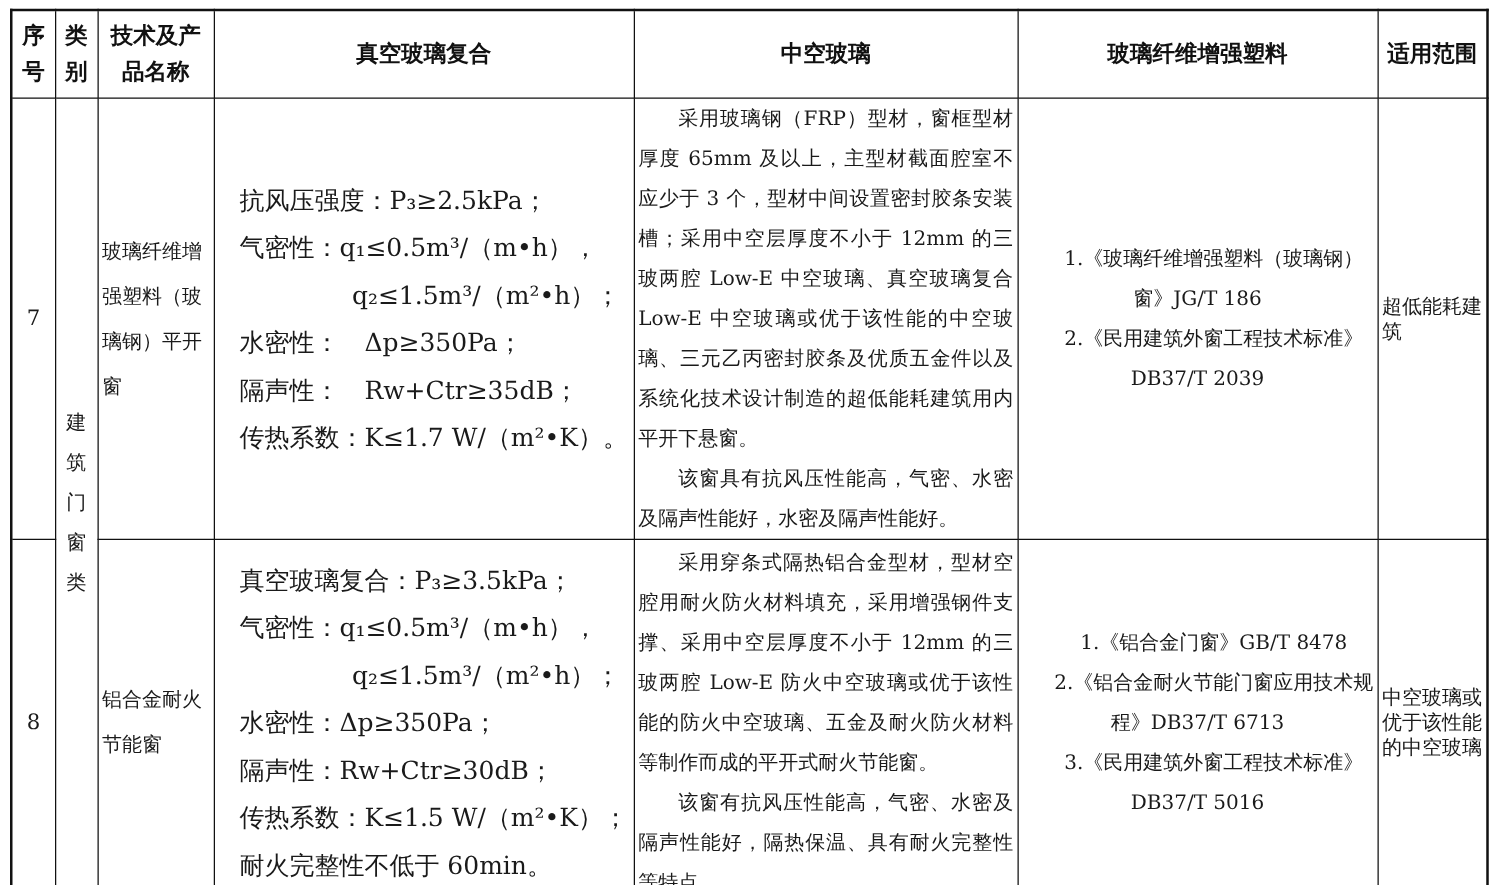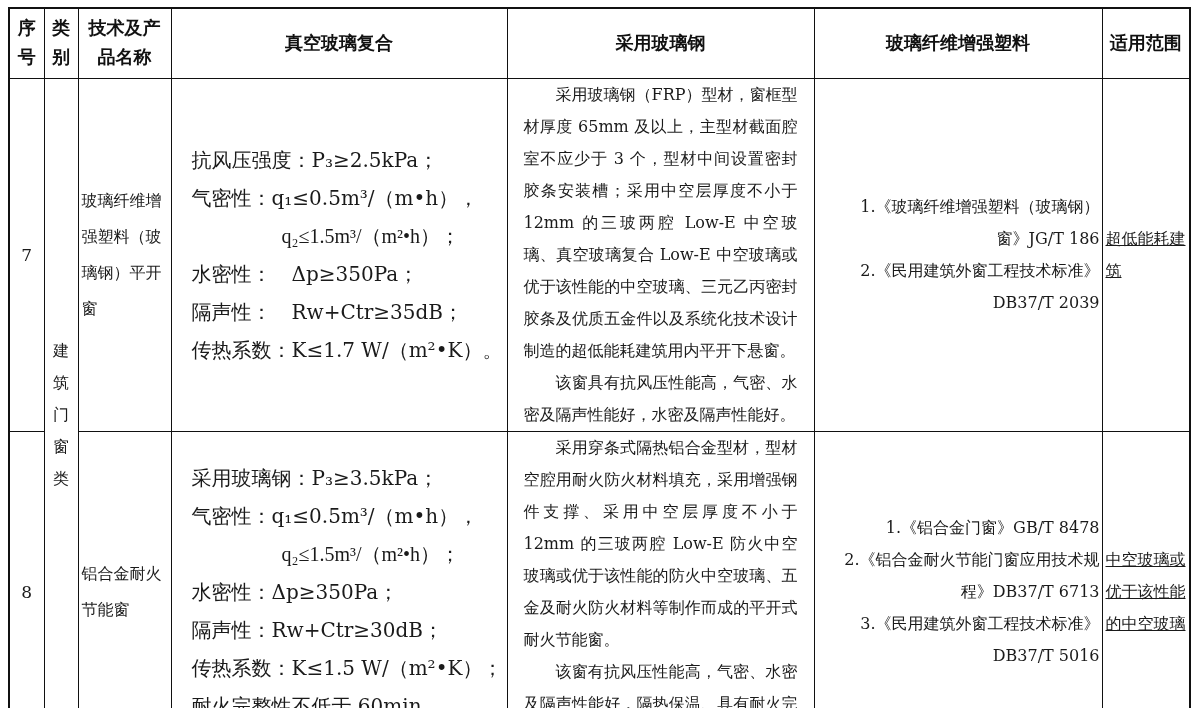--- a/index.html
+++ b/index.html
@@ -53,41 +53,41 @@
   td.prod-cell {
     font-size: 16px;
     line-height: 36px;
     padding: 0 2px 0 3px;
     text-align: left;
   }
 
   
   td.perf-cell { padding: 0 4px 0 20px; font-size: 20px; }
   .perf-line { line-height: 38px; white-space: nowrap; }
-  .perf-line.q2 { padding-left: 90px; font-family: Liberation Serif, serif; }
+  .perf-line.q2 { padding-left: 90px; }
 
   
-  td.feat-cell { padding: 0 16px; font-size: 16px; }
+  td.feat-cell { padding: 0 3px; font-size: 16px; }
   .feat-para {
     line-height: 32px;
     text-indent: 32px;
     text-align: justify;
   }
 
   
   td.std-cell { padding: 0 2px; font-size: 16px; }
   .std-item {
     line-height: 32px;
     text-indent: 26px;
-    text-align: right;
+    text-align: center;
   }
 
   
   td.scope-cell { padding: 0 1px 0 3px; font-size: 16px; }
-  .scope-text { line-height: 32px; text-align: left; text-decoration: underline; }
+  .scope-text { line-height: 20px; text-align: left; }
 </style>
 </head>
 <body>
 
 <div class="page">
   <table class="spec">
     <colgroup>
       <col style="width:35px">
       <col style="width:34px">
       <col style="width:93px">
@@ -99,21 +99,21 @@
 
     <tbody>
         <tr style="height:70px">
       <th class="hd">序
 号</th>
       <th class="hd">类
 别</th>
       <th class="hd">技术及产
 品名称</th>
       <th class="hd">真空玻璃复合</th>
-      <th class="hd">采用玻璃钢</th>
+      <th class="hd">中空玻璃</th>
       <th class="hd">玻璃纤维增强塑料</th>
       <th class="hd">适用范围</th>
     </tr>
 
     <tr style="height:325px">
       <td class="no-cell">7</td>
       <td class="cat-cell" rowspan="2">建
 筑
 门
 窗
@@ -137,21 +137,21 @@
       </td>
       <td class="scope-cell">
         <div class="scope-text">超低能耗建筑</div>
       </td>
     </tr>
 
     <tr style="height:295px">
       <td class="no-cell">8</td>
       <td class="prod-cell">铝合金耐火节能窗</td>
       <td class="perf-cell">
-        <div class="perf-line">采用玻璃钢：P₃≥3.5kPa；</div>
+        <div class="perf-line">真空玻璃复合：P₃≥3.5kPa；</div>
         <div class="perf-line">气密性：q₁≤0.5m³/（m•h），</div>
         <div class="perf-line q2">q₂≤1.5m³/（m²•h）；</div>
         <div class="perf-line">水密性：Δp≥350Pa；</div>
         <div class="perf-line">隔声性：Rw+Ctr≥30dB；</div>
         <div class="perf-line">传热系数：K≤1.5 W/（m²•K）；</div>
         <div class="perf-line">耐火完整性不低于 60min。</div>
       </td>
       <td class="feat-cell">
         <p class="feat-para">采用穿条式隔热铝合金型材，型材空腔用耐火防火材料填充，采用增强钢件支撑、采用中空层厚度不小于 12mm 的三玻两腔 Low-E 防火中空玻璃或优于该性能的防火中空玻璃、五金及耐火防火材料等制作而成的平开式耐火节能窗。</p>
         <p class="feat-para">该窗有抗风压性能高，气密、水密及隔声性能好，隔热保温、具有耐火完整性等特点。</p>

